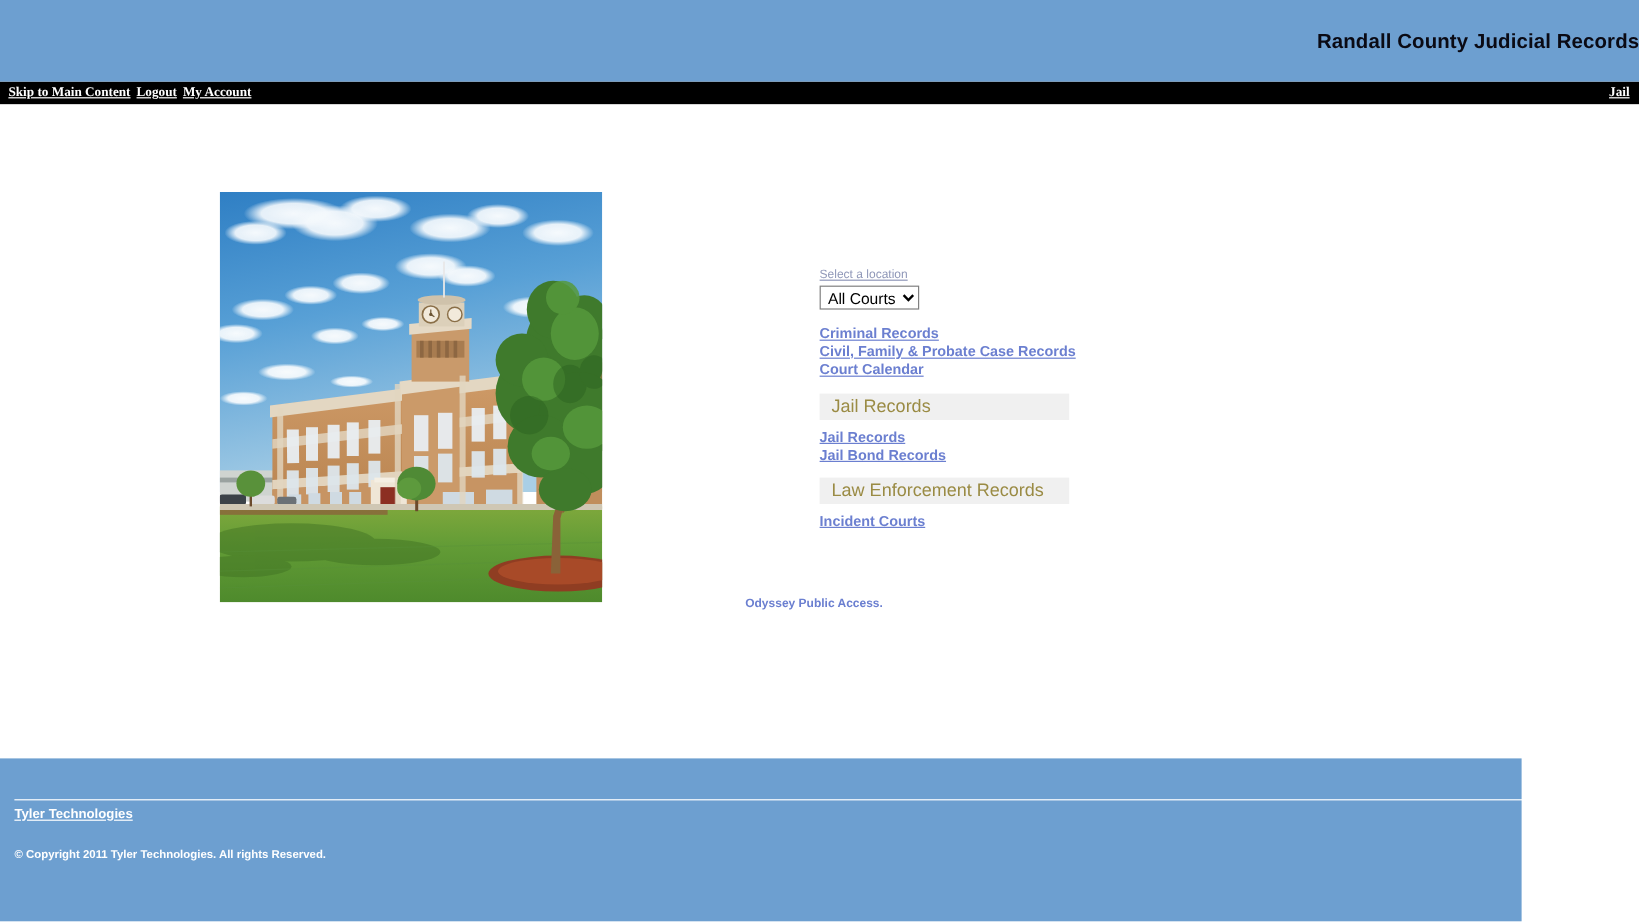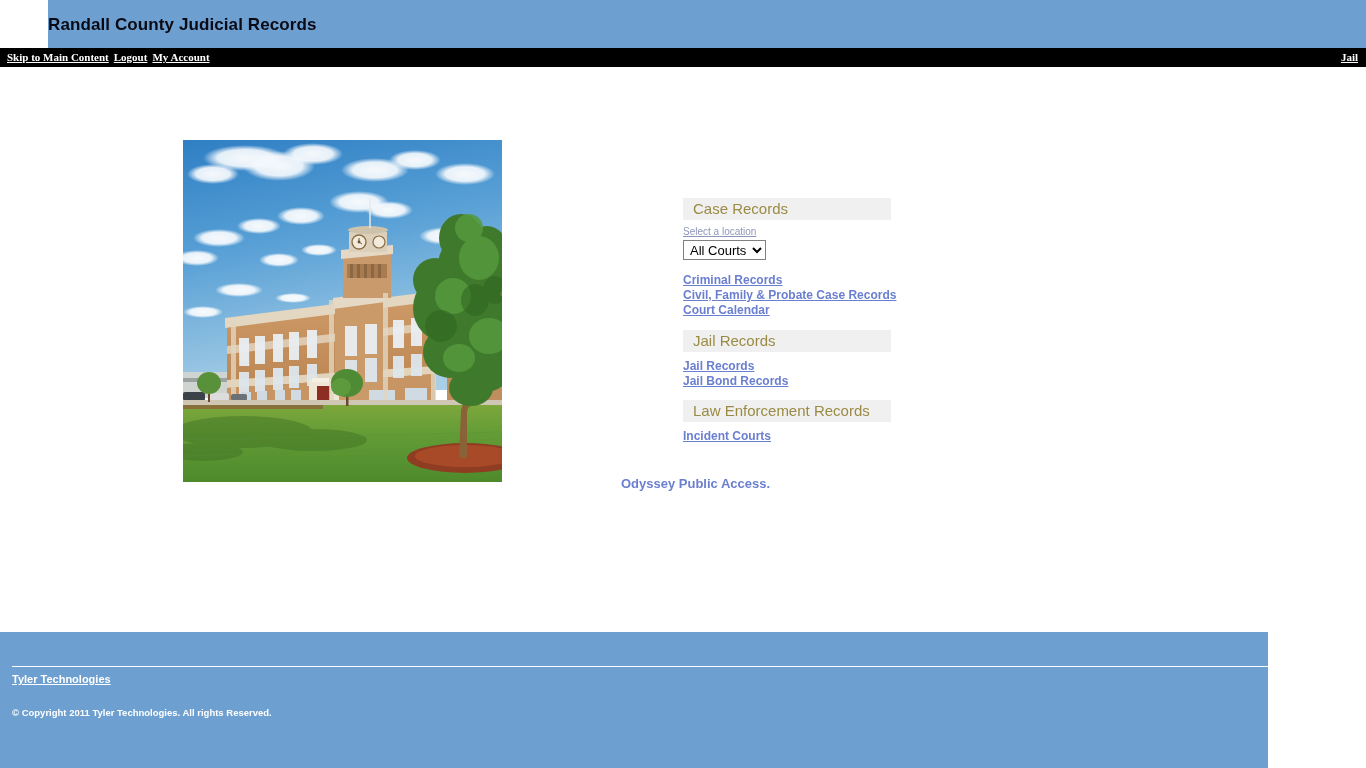--- a/index.html
+++ b/index.html
@@ -11,27 +11,26 @@
     width: 1366px;
     height: 768px;
     overflow: hidden;
     background: #ffffff;
     font-family: "Liberation Sans", sans-serif;
     position: relative;
   }
 
   
   #header-banner {
-    height: 48px;
+    height: 68px;
     background: #6d9fd0;
     display: flex;
     align-items: center;
-    justify-content: flex-start;
+    justify-content: flex-end;
     position: relative;
-    margin-left: 48px;
   }
   #site-title {
     font-size: 17px;
     font-weight: bold;
     color: #0a0a14;
     letter-spacing: 0.1px;
     text-align: center;
     margin-top: 2px;
   }
 
@@ -141,21 +140,21 @@
   .gap-after-select { height: 13px; }
   .gap-before-jail  { height: 12px; }
   .gap-small        { height: 11px; }
   .gap-after-links  { height: 7px; }
 
   #odyssey-note {
     position: absolute;
     left: 621px;
     top: 411px;
     color: #6b7fd0;
-    font-size: 13px;
+    font-size: 10px;
     font-weight: bold;
     line-height: 12px;
   }
 
   
   #footer {
     position: absolute;
     left: 0;
     top: 632px;
     width: 1268px;
@@ -412,21 +411,20 @@
           <ellipse cx="292" cy="160" rx="14" ry="16"></ellipse>
           <ellipse cx="312" cy="150" rx="12" ry="14"></ellipse>
         </g>
       </g>
     </svg>
   </div>
 
   <div id="records-panel">
 
     
-    <div class="section-header">Case Records</div>
     <span class="location-label">Select a location</span>
     <select id="location-select">
       <option>All Courts</option>
     </select>
     <div class="gap-after-select"></div>
     <div class="link-list">
       <span class="record-link">Criminal Records</span>
       <span class="record-link">Civil, Family &amp; Probate Case Records</span>
       <span class="record-link">Court Calendar</span>
     </div>

